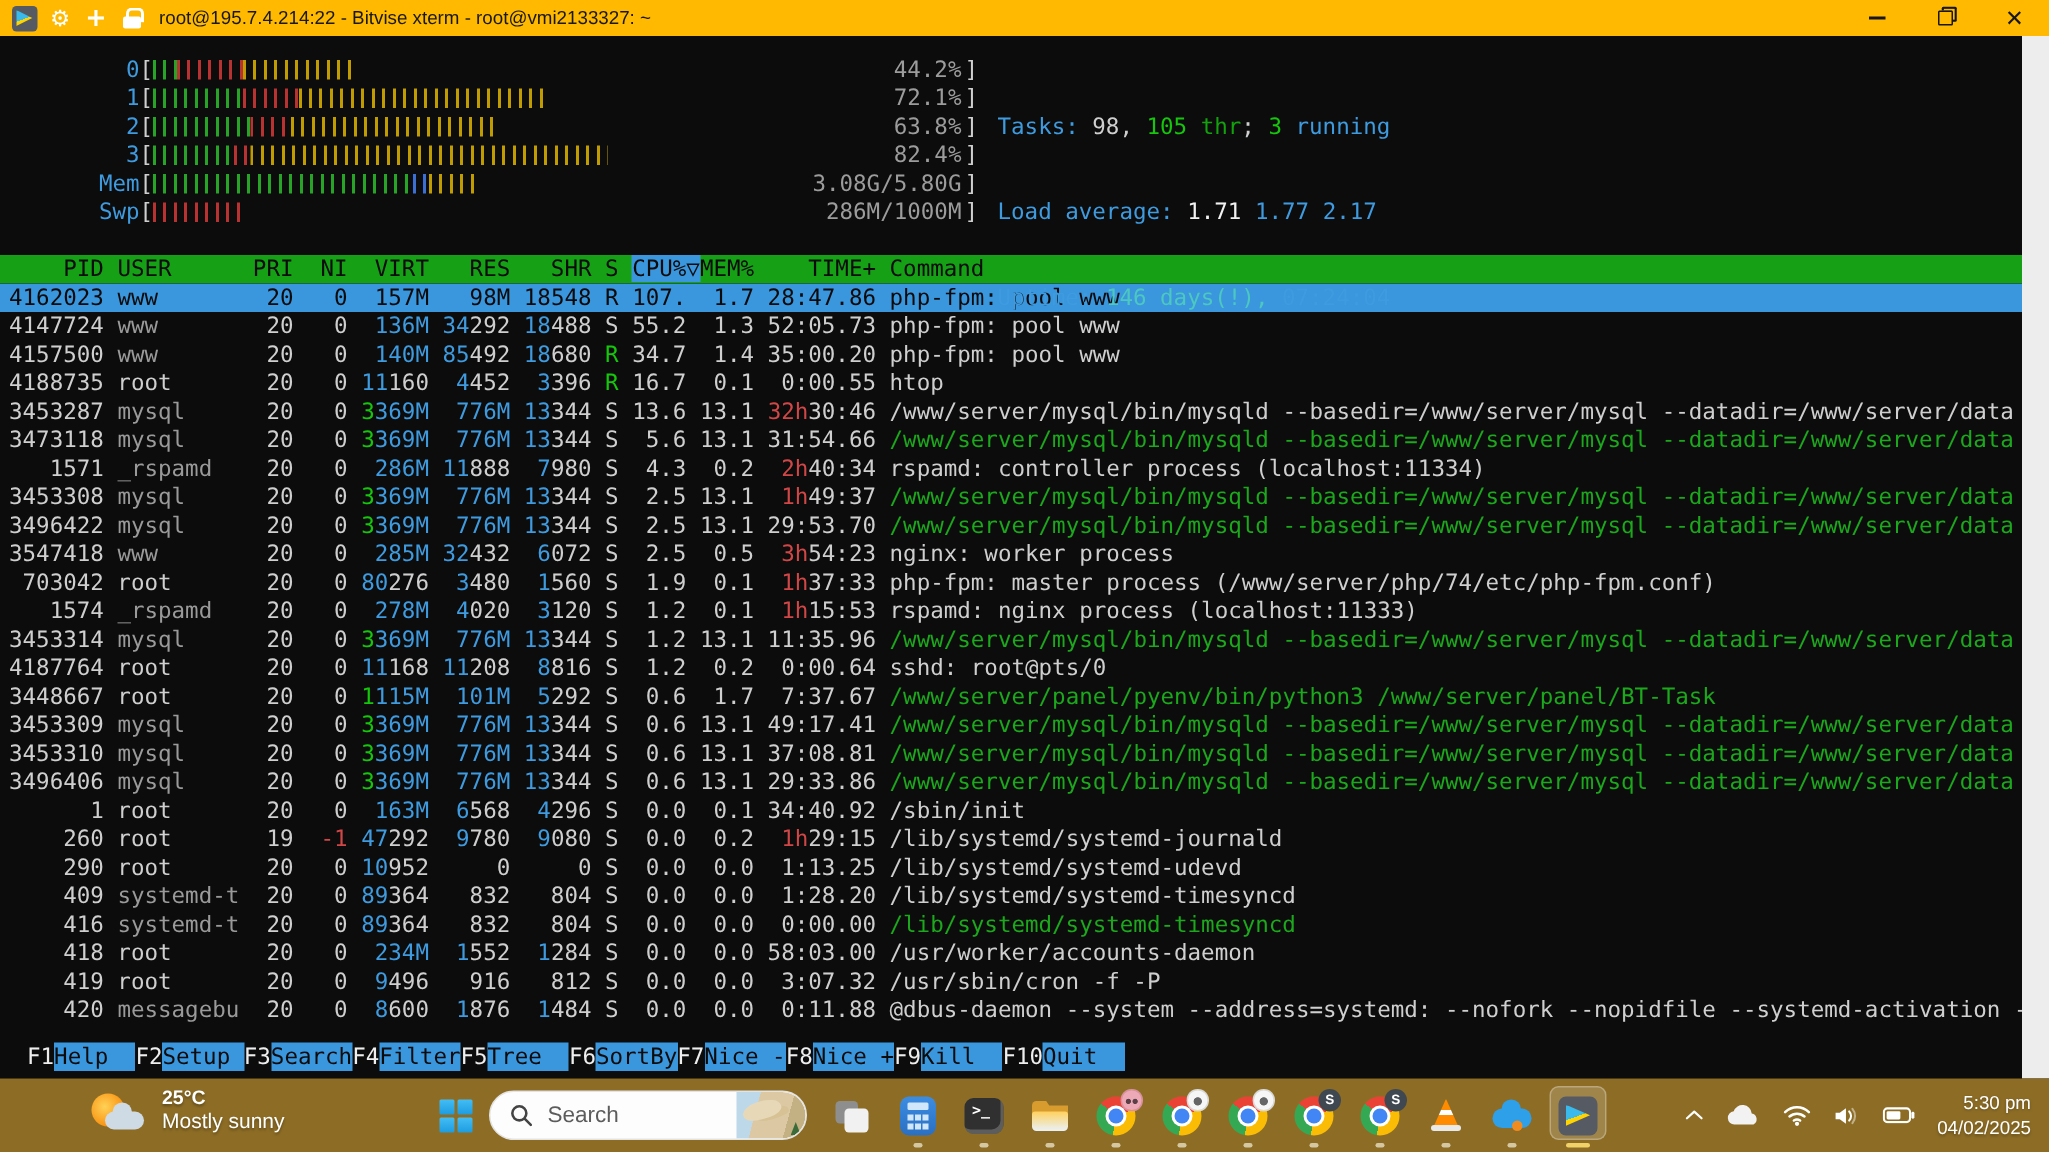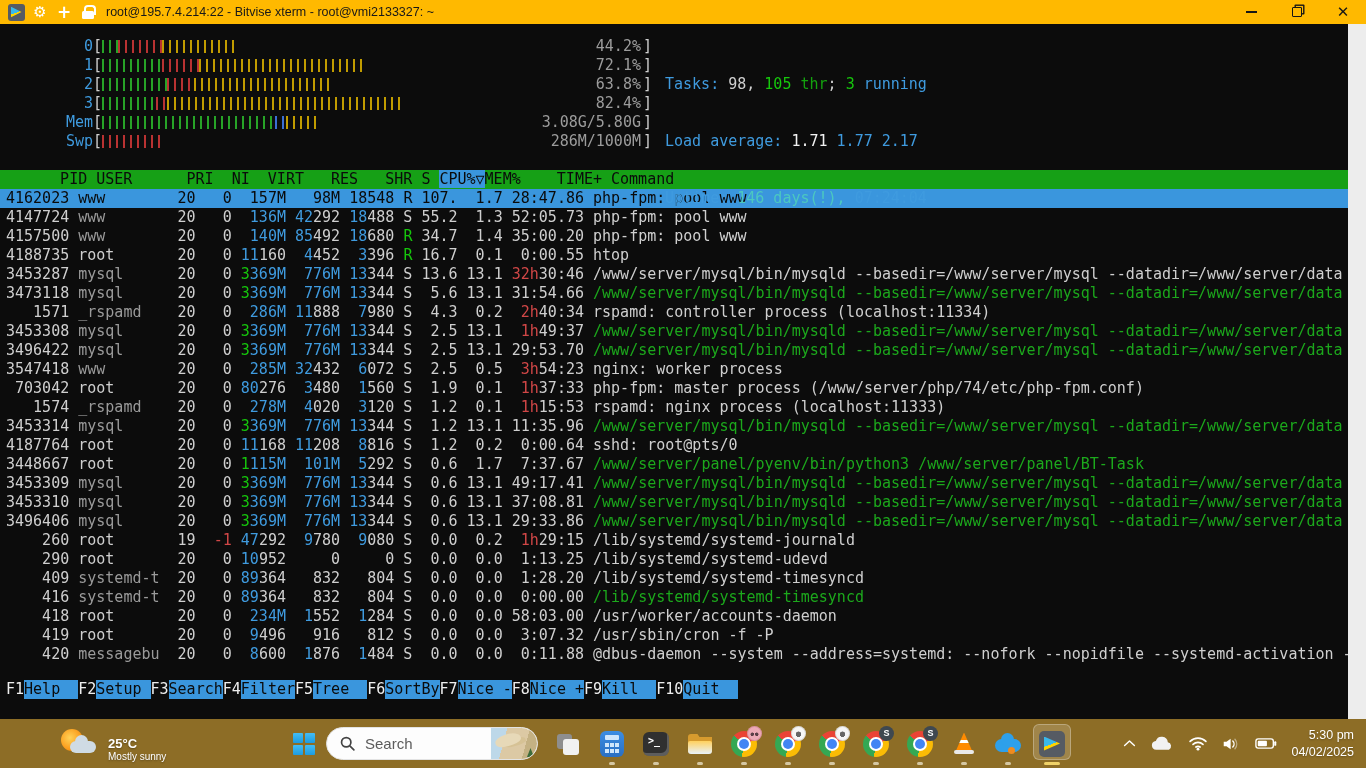--- a/index.html
+++ b/index.html
@@ -40,48 +40,48 @@
   .brk { color:#cfcfcf; }
   .mbar { flex:1; position:relative; }
   .mseg { position:absolute; top:3px; bottom:3px; }
   .mval { position:absolute; right:2px; top:0; color:var(--meter-gray); }
   .hinfo { position:absolute; left:665px; top:0; white-space:pre; }
   .iline { height:19px; line-height:19px; }
   .t-cyan { color:var(--cyan); } .t-bcyan { color:var(--bcyan); }
   .t-bgreen { color:var(--bgreen); } .t-dgreen { color:#13a10e;text-align:right; }
   .t-white { color:#f2f2f2; } .t-fg { color:var(--term-fg); }
 
-  .phead { height:19px; line-height:19px; white-space:pre; padding-left:24px; margin-top:19px;
+  .phead { height:19px; line-height:19px; white-space:pre; padding-left:6px; margin-top:19px;
            background:var(--hgreen); color:#0b0b0b; overflow:hidden; }
   .phead .sortc { background:var(--sel); }
   .prow { height:19px; line-height:19px; white-space:pre; padding-left:6px; overflow:hidden; }
   .prow b { font-weight:normal; }
   .prow .c { color:var(--cyan); } .prow .g { color:var(--bgreen); } .prow .r { color:var(--red); }
   .prow .gn { color:var(--bgreen); } .prow .dim { color:#9a9a9a; }
   .prow .cmd-green { color:var(--tgreen); }
   .prow.sel { background:var(--sel); }
   .prow.sel, .prow.sel b, .prow.sel span { color:#0a0a0a !important; }
   #rows { overflow:hidden; }
 
-  .fbar { margin-top:auto; margin-bottom:20px; display:flex; white-space:pre; padding-left:6px; }
+  .fbar { margin-top:auto; margin-bottom:5px; display:flex; white-space:pre; padding-left:18px; }
   .fk { display:flex; }
   .fk .k { color:#eeeeee; }
   .fk .l { background:var(--sel); color:#0b0b0b; }
 
   
   .taskbar { position:absolute; left:0; right:0; bottom:0; height:49px; background:var(--taskbar); color:#fff; }
-  .weather { position:absolute; left:56px; top:5px; display:flex; align-items:flex-end; cursor:default; }
+  .weather { position:absolute; left:56px; top:5px; display:flex; align-items:flex-start; cursor:default; }
   .wicon { position:relative; width:46px; height:38px; }
   .wsun { position:absolute; left:5px; top:5px; width:22px; height:22px; border-radius:50%;
           background:radial-gradient(circle at 40% 40%, #ffd257, #f98e0c 75%); }
   .wcloud { position:absolute; left:14px; top:17px; width:26px; height:12px; background:#cfdbe4; border-radius:8px; }
   .wcloud::before { content:""; position:absolute; left:5px; top:-6px; width:13px; height:13px; background:#cfdbe4; border-radius:50%; }
   .wtxt { margin-left:6px; text-shadow:0 1px 2px rgba(0,0,0,.35); }
   .wtemp { font-size:13px; font-weight:bold; }
-  .wdesc { font-size:10px; }
+  .wdesc { font-size:14px; }
 
   .tb-center { position:absolute; left:284px; top:0; height:49px; display:flex; align-items:center; }
   .start { width:40px; height:40px; display:flex; align-items:center; justify-content:center; border-radius:5px; }
   .winlogo { display:grid; grid-template-columns:10px 10px; grid-template-rows:10px 10px; gap:2px; }
   .winlogo i { background:linear-gradient(180deg,#43bdf5,#1d9ce0); border-radius:1px; }
   .searchbox { display:flex; align-items:center; width:212px; height:33px; background:#fdfdfd; border:1px solid #e3e3e3;
                border-radius:17px; margin:0 8px 0 2px; overflow:hidden; }
   .searchbox .mag { margin:0 9px 0 12px; display:flex; }
   .search-text { flex:1; font-size:15px; color:#5c5c5c; }
   .bimg { width:46px; height:31px; border-radius:0 16px 16px 0; position:relative; overflow:hidden;
@@ -175,37 +175,38 @@
           </div>
         <div class="hinfo">
           <div class="iline"><span class="t-cyan">Tasks: </span><span class="t-fg">98, </span><span class="t-bgreen">105</span><span class="t-dgreen"> thr</span><span class="t-fg">; </span><span class="t-bgreen">3</span><span class="t-cyan"> running</span></div>
           <div class="iline"><span class="t-cyan">Load average: </span><span class="t-white">1.71 </span><span class="t-cyan">1.77 </span><span class="t-cyan">2.17</span></div>
           <div class="iline"><span class="t-cyan">Uptime: </span><span class="t-bcyan">146 days(!), </span><span class="t-cyan">07:24:04</span></div>
         </div>
       </div>
       <div class="phead" id="phead"><span class="">    PID</span><span class=""> </span><span class="">USER     </span><span class=""> </span><span class="">PRI</span><span class=""> </span><span class=""> NI</span><span class=""> </span><span class=""> VIRT</span><span class=""> </span><span class="">  RES</span><span class=""> </span><span class="">  SHR</span><span class=""> </span><span class="">S</span><span class=""> </span><span class="sortc">CPU%</span><span class="sortc">▽</span><span class="">MEM%</span><span class=""> </span><span class="">   TIME+</span><span class=""> </span><span>Command</span></div>
       <div id="rows">
           <div class="prow sel">4162023 <b class="dim">www</b>        20   0  <b class="c">157M</b>   <b class="c">98M</b> <b class="c">18</b>548 <b class="gn">R</b> 107.  1.7 28:47.86 <span class="">php-fpm: pool www</span></div>
-          <div class="prow">4147724 <b class="dim">www</b>        20   0  <b class="c">136M</b> <b class="c">42</b>292 <b class="c">18</b>488 S 55.2  1.3 52:05.73 <span class="">php-fpm: pool www</span></div>
+          <div class="prow">4147724 <b class="dim">www</b>        20   0  <b class="c">136M</b> <b class="c">34</b>292 <b class="c">18</b>488 S 55.2  1.3 52:05.73 <span class="">php-fpm: pool www</span></div>
           <div class="prow">4157500 <b class="dim">www</b>        20   0  <b class="c">140M</b> <b class="c">85</b>492 <b class="c">18</b>680 <b class="gn">R</b> 34.7  1.4 35:00.20 <span class="">php-fpm: pool www</span></div>
           <div class="prow">4188735 root       20   0 <b class="c">11</b>160  <b class="c">4</b>452  <b class="c">3</b>396 <b class="gn">R</b> 16.7  0.1  0:00.55 <span class="">htop</span></div>
           <div class="prow">3453287 <b class="dim">mysql</b>      20   0 <b class="g">3</b><b class="c">369M</b>  <b class="c">776M</b> <b class="c">13</b>344 S 13.6 13.1 <b class="r">32h</b>30:46 <span class="">/www/server/mysql/bin/mysqld --basedir=/www/server/mysql --datadir=/www/server/data</span></div>
           <div class="prow">3473118 <b class="dim">mysql</b>      20   0 <b class="g">3</b><b class="c">369M</b>  <b class="c">776M</b> <b class="c">13</b>344 S  5.6 13.1 31:54.66 <span class="cmd-green">/www/server/mysql/bin/mysqld --basedir=/www/server/mysql --datadir=/www/server/data</span></div>
           <div class="prow">   1571 <b class="dim">_rspamd</b>    20   0  <b class="c">286M</b> <b class="c">11</b>888  <b class="c">7</b>980 S  4.3  0.2  <b class="r">2h</b>40:34 <span class="">rspamd: controller process (localhost:11334)</span></div>
           <div class="prow">3453308 <b class="dim">mysql</b>      20   0 <b class="g">3</b><b class="c">369M</b>  <b class="c">776M</b> <b class="c">13</b>344 S  2.5 13.1  <b class="r">1h</b>49:37 <span class="cmd-green">/www/server/mysql/bin/mysqld --basedir=/www/server/mysql --datadir=/www/server/data</span></div>
           <div class="prow">3496422 <b class="dim">mysql</b>      20   0 <b class="g">3</b><b class="c">369M</b>  <b class="c">776M</b> <b class="c">13</b>344 S  2.5 13.1 29:53.70 <span class="cmd-green">/www/server/mysql/bin/mysqld --basedir=/www/server/mysql --datadir=/www/server/data</span></div>
           <div class="prow">3547418 <b class="dim">www</b>        20   0  <b class="c">285M</b> <b class="c">32</b>432  <b class="c">6</b>072 S  2.5  0.5  <b class="r">3h</b>54:23 <span class="">nginx: worker process</span></div>
           <div class="prow"> 703042 root       20   0 <b class="c">80</b>276  <b class="c">3</b>480  <b class="c">1</b>560 S  1.9  0.1  <b class="r">1h</b>37:33 <span class="">php-fpm: master process (/www/server/php/74/etc/php-fpm.conf)</span></div>
           <div class="prow">   1574 <b class="dim">_rspamd</b>    20   0  <b class="c">278M</b>  <b class="c">4</b>020  <b class="c">3</b>120 S  1.2  0.1  <b class="r">1h</b>15:53 <span class="">rspamd: nginx process (localhost:11333)</span></div>
           <div class="prow">3453314 <b class="dim">mysql</b>      20   0 <b class="g">3</b><b class="c">369M</b>  <b class="c">776M</b> <b class="c">13</b>344 S  1.2 13.1 11:35.96 <span class="cmd-green">/www/server/mysql/bin/mysqld --basedir=/www/server/mysql --datadir=/www/server/data</span></div>
           <div class="prow">4187764 root       20   0 <b class="c">11</b>168 <b class="c">11</b>208  <b class="c">8</b>816 S  1.2  0.2  0:00.64 <span class="">sshd: root@pts/0</span></div>
           <div class="prow">3448667 root       20   0 <b class="g">1</b><b class="c">115M</b>  <b class="c">101M</b>  <b class="c">5</b>292 S  0.6  1.7  7:37.67 <span class="cmd-green">/www/server/panel/pyenv/bin/python3 /www/server/panel/BT-Task</span></div>
           <div class="prow">3453309 <b class="dim">mysql</b>      20   0 <b class="g">3</b><b class="c">369M</b>  <b class="c">776M</b> <b class="c">13</b>344 S  0.6 13.1 49:17.41 <span class="cmd-green">/www/server/mysql/bin/mysqld --basedir=/www/server/mysql --datadir=/www/server/data</span></div>
           <div class="prow">3453310 <b class="dim">mysql</b>      20   0 <b class="g">3</b><b class="c">369M</b>  <b class="c">776M</b> <b class="c">13</b>344 S  0.6 13.1 37:08.81 <span class="cmd-green">/www/server/mysql/bin/mysqld --basedir=/www/server/mysql --datadir=/www/server/data</span></div>
           <div class="prow">3496406 <b class="dim">mysql</b>      20   0 <b class="g">3</b><b class="c">369M</b>  <b class="c">776M</b> <b class="c">13</b>344 S  0.6 13.1 29:33.86 <span class="cmd-green">/www/server/mysql/bin/mysqld --basedir=/www/server/mysql --datadir=/www/server/data</span></div>
+          <div class="prow">      1 root       20   0  <b class="c">163M</b>  <b class="c">6</b>568  <b class="c">4</b>296 S  0.0  0.1 34:40.92 <span class="">/sbin/init</span></div>
           <div class="prow">    260 root       19  <b class="r">-1</b> <b class="c">47</b>292  <b class="c">9</b>780  <b class="c">9</b>080 S  0.0  0.2  <b class="r">1h</b>29:15 <span class="">/lib/systemd/systemd-journald</span></div>
           <div class="prow">    290 root       20   0 <b class="c">10</b>952     0     0 S  0.0  0.0  1:13.25 <span class="">/lib/systemd/systemd-udevd</span></div>
           <div class="prow">    409 <b class="dim">systemd-t</b>  20   0 <b class="c">89</b>364   832   804 S  0.0  0.0  1:28.20 <span class="">/lib/systemd/systemd-timesyncd</span></div>
           <div class="prow">    416 <b class="dim">systemd-t</b>  20   0 <b class="c">89</b>364   832   804 S  0.0  0.0  0:00.00 <span class="cmd-green">/lib/systemd/systemd-timesyncd</span></div>
           <div class="prow">    418 root       20   0  <b class="c">234M</b>  <b class="c">1</b>552  <b class="c">1</b>284 S  0.0  0.0 58:03.00 <span class="">/usr/worker/accounts-daemon</span></div>
           <div class="prow">    419 root       20   0  <b class="c">9</b>496   916   812 S  0.0  0.0  3:07.32 <span class="">/usr/sbin/cron -f -P</span></div>
           <div class="prow">    420 <b class="dim">messagebu</b>  20   0  <b class="c">8</b>600  <b class="c">1</b>876  <b class="c">1</b>484 S  0.0  0.0  0:11.88 <span class="">@dbus-daemon --system --address=systemd: --nofork --nopidfile --systemd-activation -</span></div>
         </div>
       <div class="fbar" id="fbar"><span class="fk"><span class="k">F1</span><span class="l">Help  </span></span><span class="fk"><span class="k">F2</span><span class="l">Setup </span></span><span class="fk"><span class="k">F3</span><span class="l">Search</span></span><span class="fk"><span class="k">F4</span><span class="l">Filter</span></span><span class="fk"><span class="k">F5</span><span class="l">Tree  </span></span><span class="fk"><span class="k">F6</span><span class="l">SortBy</span></span><span class="fk"><span class="k">F7</span><span class="l">Nice -</span></span><span class="fk"><span class="k">F8</span><span class="l">Nice +</span></span><span class="fk"><span class="k">F9</span><span class="l">Kill  </span></span><span class="fk"><span class="k">F10</span><span class="l">Quit  </span></span></div>
     </div>

